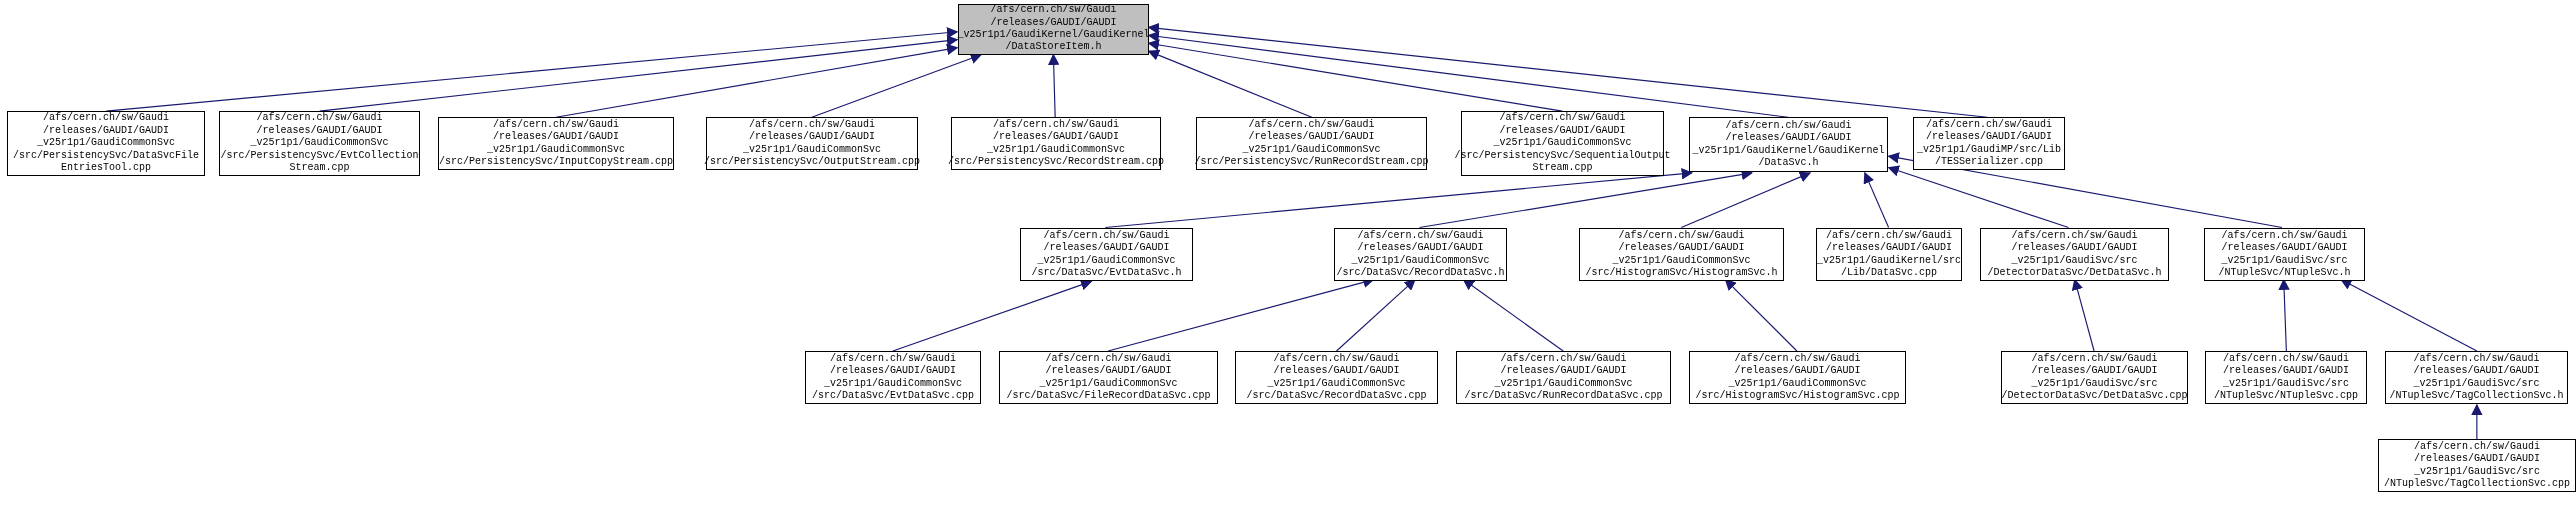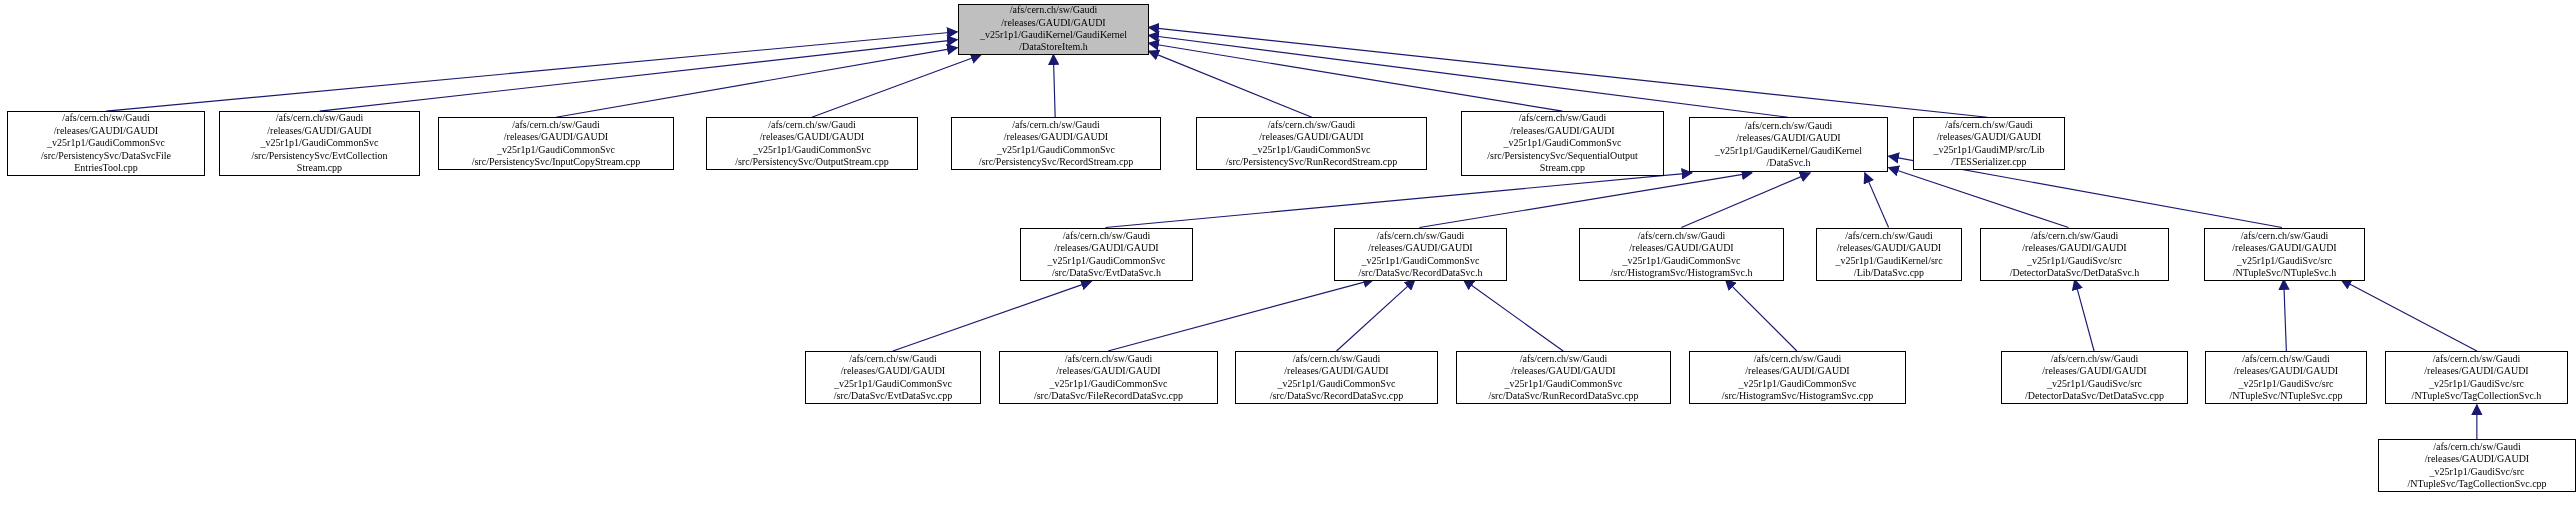--- a/index.html
+++ b/index.html
@@ -1,20 +1,20 @@
 <!DOCTYPE html>
 <html style="font-size:14px"><head>
 <meta charset="utf-8">
 <style>
   html,body{margin:0;padding:0;background:#ffffff;}
   #canvas{
     position:relative;
     width:2576px;height:508px;
     background:#ffffff;
-    font-family:Liberation Serif, serif;
+    font-family:Liberation Mono, monospace;
     overflow:hidden;
   }
   #edges{position:absolute;left:0;top:0;width:2576px;height:508px;}
   .node{
     position:absolute;
     box-sizing:border-box;
     background:#ffffff;
     border:0.9px solid #000000;
     color:#000000;
     font-size:10px;

